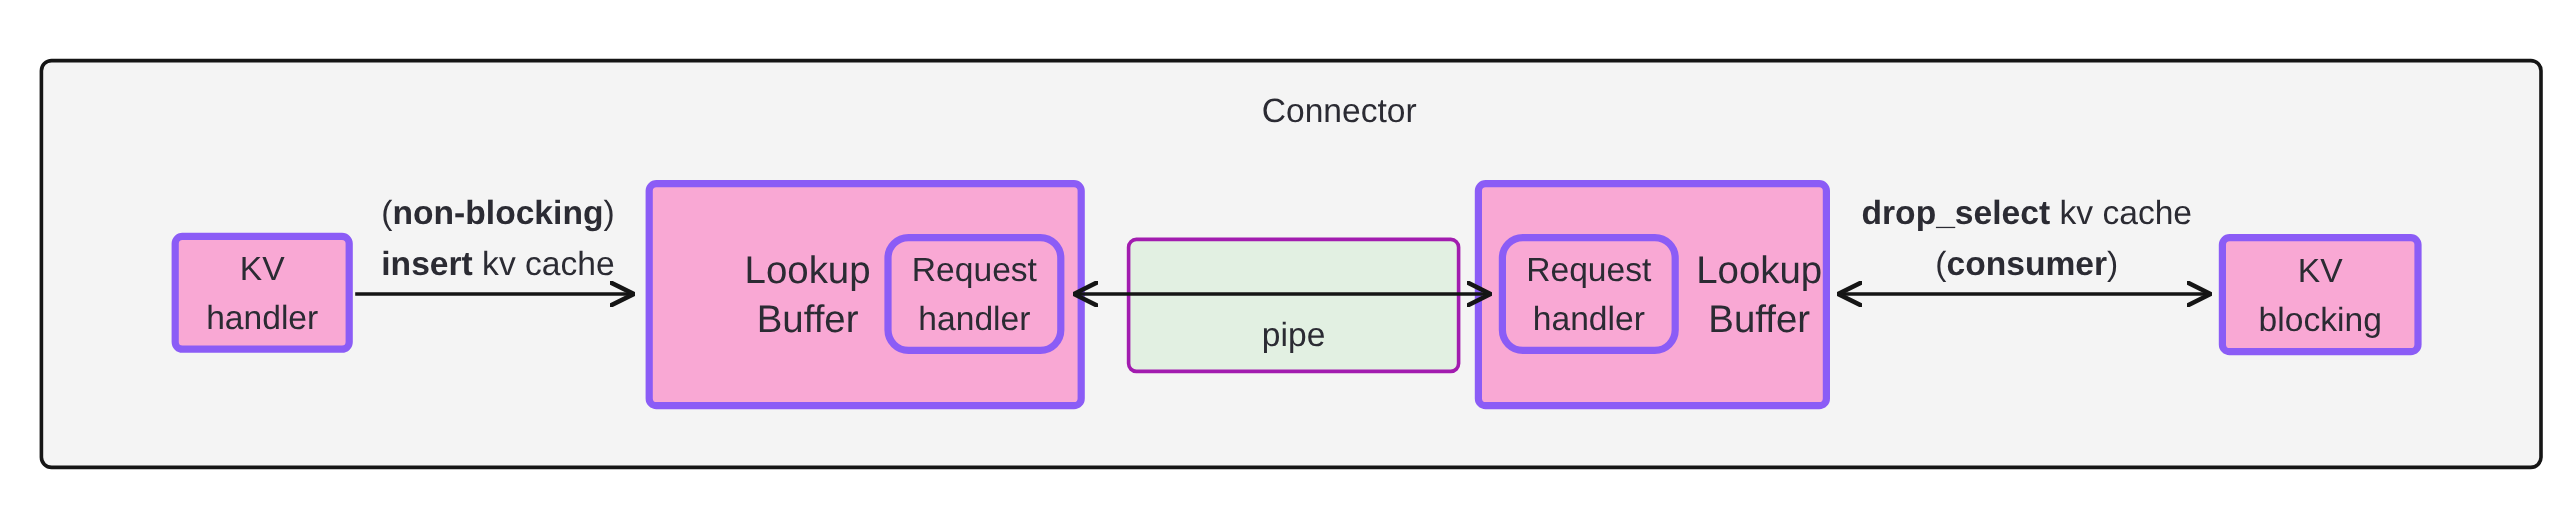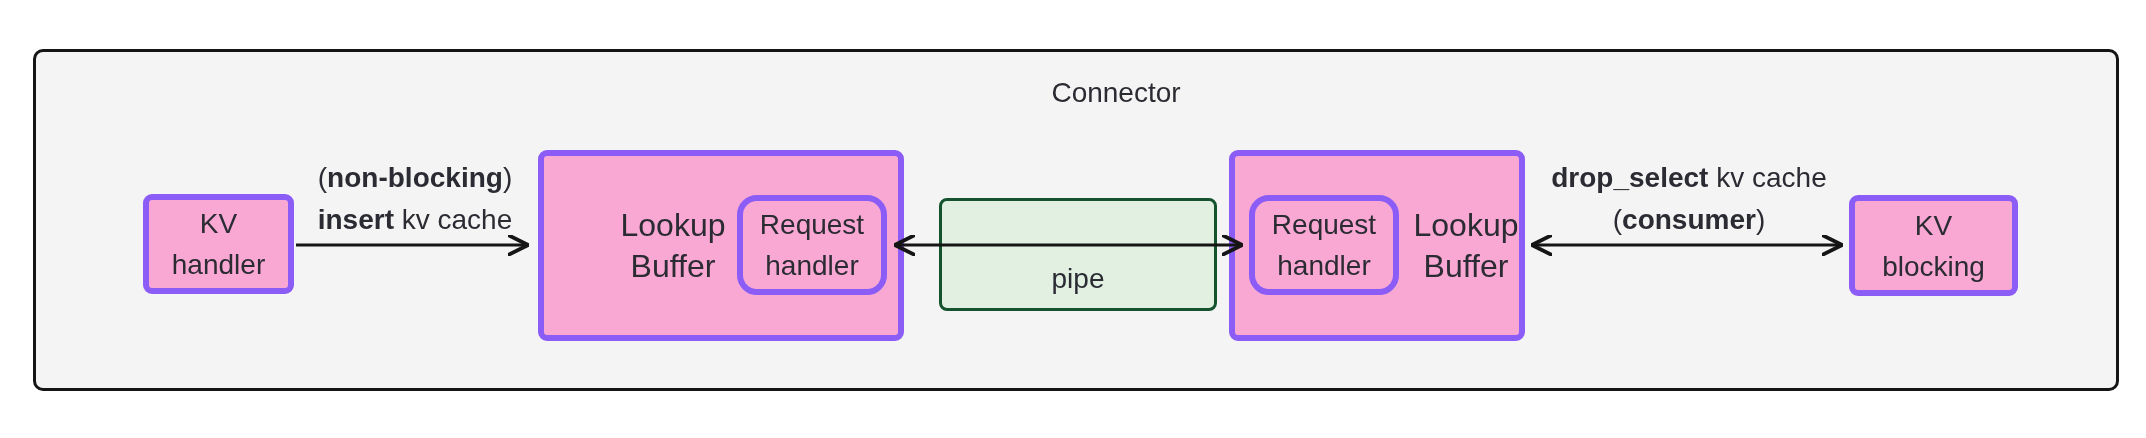--- a/index.html
+++ b/index.html
@@ -62,21 +62,21 @@
   .lookup-label-left  { left: 44px;  width: 170px; }
   .lookup-label-right { left: 166px; width: 130px; }
   .request-handler { width: 150px; height: 100px; border-radius: 20px; }
   .request-handler-left  { left: 737px;  top: 195px; }
   .request-handler-right { left: 1249px; top: 195px; }
   .pipe-box {
     position: absolute;
     left: 939px; top: 198px;
     width: 278px; height: 113px;
     box-sizing: border-box;
-    border: 3px solid #14532d;
+    border: 3px solid #a21caf;
     border-radius: 8px;
     background: #e2f0e2;
     display: flex;
     align-items: center;
     justify-content: center;
     padding-top: 48px;
     font-size: 28px;
   }
   .edge-label {
     position: absolute;

